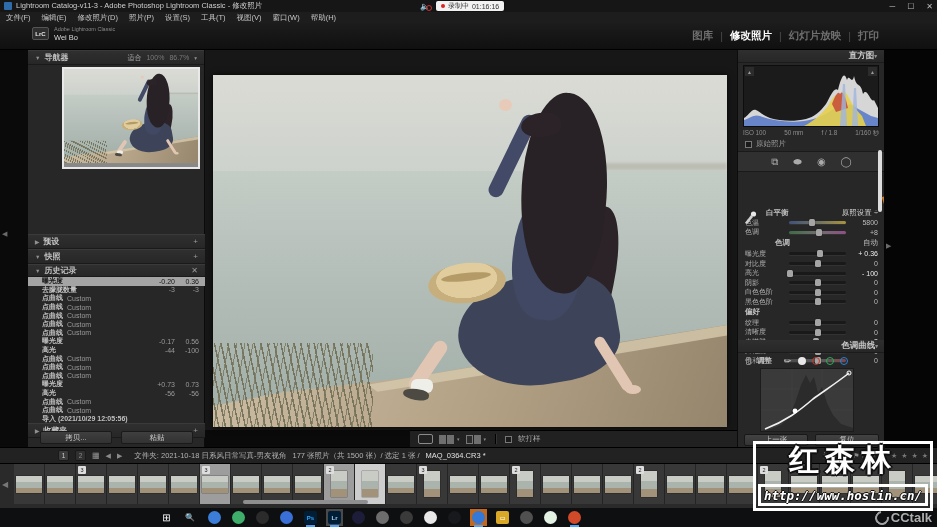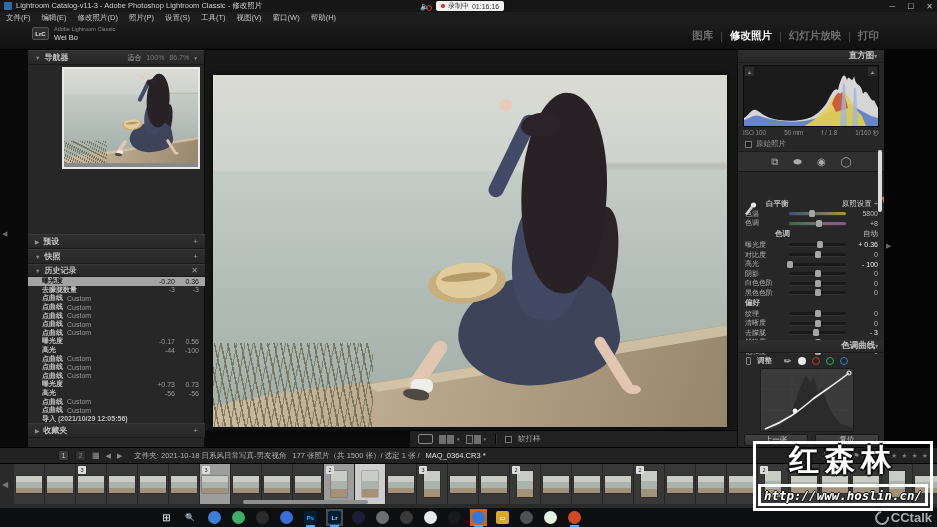--- a/index.html
+++ b/index.html
@@ -149,21 +149,21 @@
   .orig-row { position:absolute; left:7px; top:89px; display:flex; gap:4px; align-items:center; color:#9a9a9a; font-size:7.5px; }
   .tools-row { position:absolute; left:0; top:101px; width:147px; height:21px; background:#303030;
     border-top:1px solid #1a1a1a; border-bottom:1px solid #1a1a1a; display:flex; align-items:center;
     justify-content:center; gap:15px; color:#c0c0c0; font-size:10px; }
   .tool-glyph { opacity:.85; }
   .profile-row { position:absolute; left:0; top:124px; width:147px; height:15px; display:flex; align-items:center;
     gap:5px; padding:0 7px; border-bottom:1px solid #1e1e1e; }
   .profile-label { font-weight:bold; color:#bdbdbd; font-size:7.5px; }
   .profile-value { color:#dcdcdc; font-size:7.5px; }
   .grid-icon { margin-left:auto; color:#9a9a9a; font-size:8px; letter-spacing:1px; }
-  .wb-block { position:absolute; left:0; top:148px; width:147px; }
+  .wb-block { position:absolute; left:0; top:157px; width:147px; }
   .eyedropper { position:absolute; left:5px; top:2px; width:14px; height:16px; }
   .eyedropper svg { display:block; }
   .wb-row { display:flex; align-items:center; padding:0 7px 0 28px; height:11px; }
   .wb-label { font-weight:bold; color:#bdbdbd; font-size:7.5px; }
   .wb-value { margin-left:auto; color:#d8d8d8; font-size:7.5px; }
   .sliders { }
   .sl-row { display:flex; align-items:center; height:9.6px; padding:0 7px; gap:4px; }
   .sl-label { width:40px; text-align:left; font-size:7px; color:#b0b0b0; white-space:nowrap; }
   .sl-track { position:relative; flex:1; height:3px; background:#191919; border-radius:2px;
     box-shadow:0 1px 0 rgba(255,255,255,.05); }
@@ -470,20 +470,24 @@
               <span class="h-v1"></span>
               <span class="h-v2"></span>
             </div>
           </div>
         <div class="panel-header">
           <span class="tri">▶</span>
           <span>收藏夹</span>
           <span class="plus-glyph">+</span>
         </div>
       </div>
+      <div class="lp-buttons">
+        <div class="lp-btn">拷贝...</div>
+        <div class="lp-btn">粘贴</div>
+      </div>
     </div>
 
     <div class="canvas">
       <div class="photo">
         <div class="photo-art" id="photo-art">
           <div class="sky"></div>
           <div class="shore"></div>
           <div class="sea"></div>
           <div class="ledge"></div>
           <div class="ledge-lip"></div>

